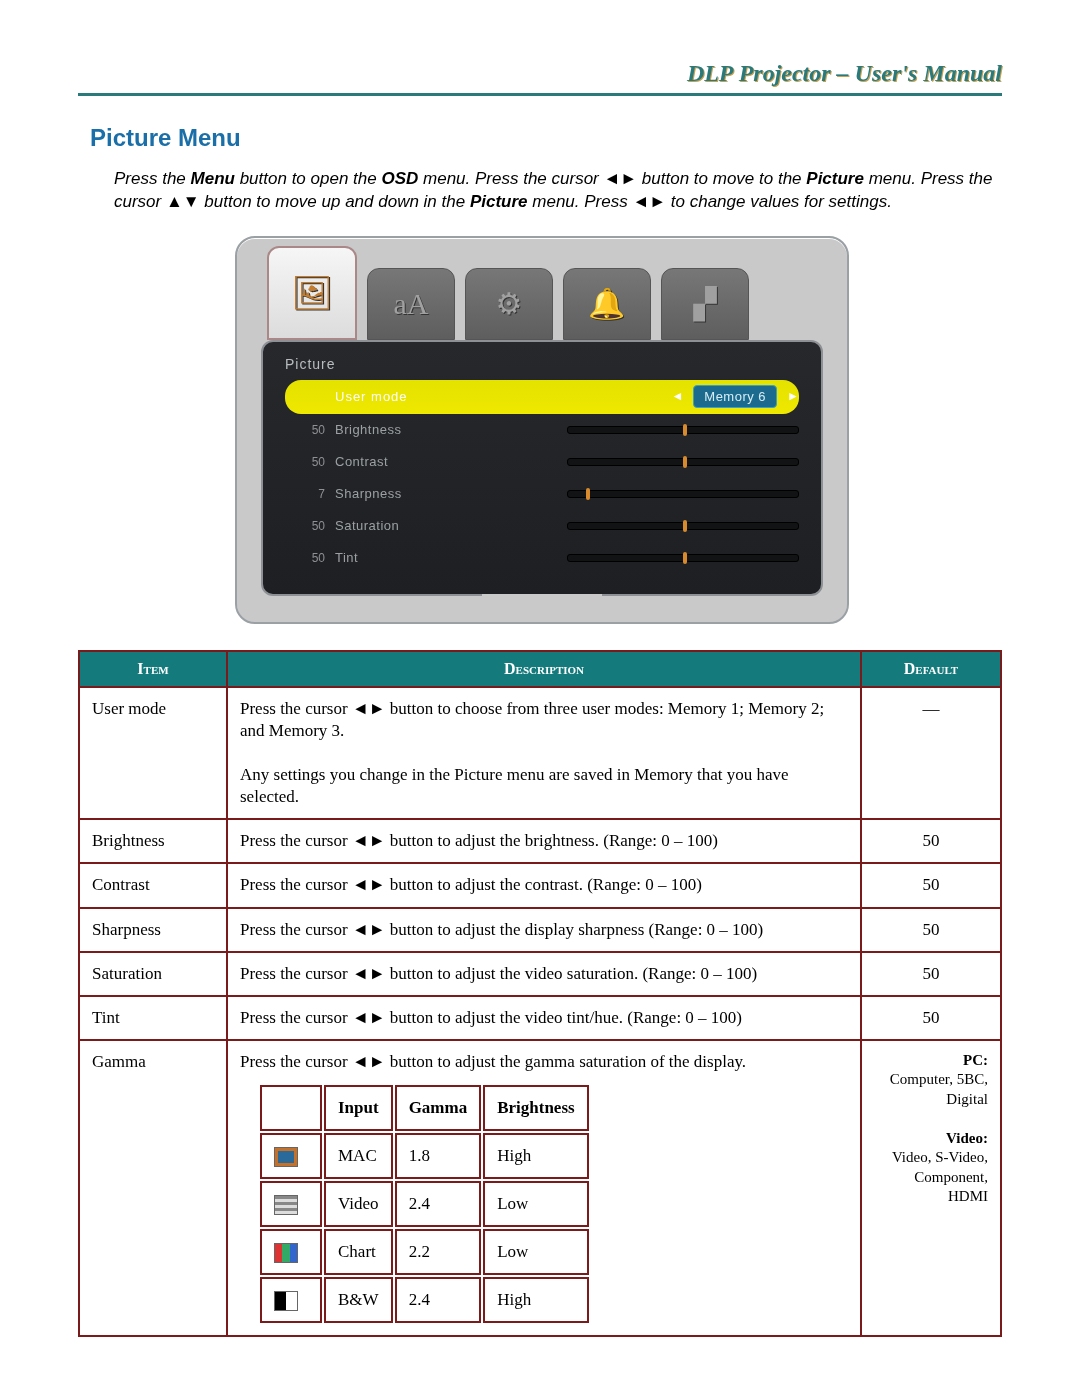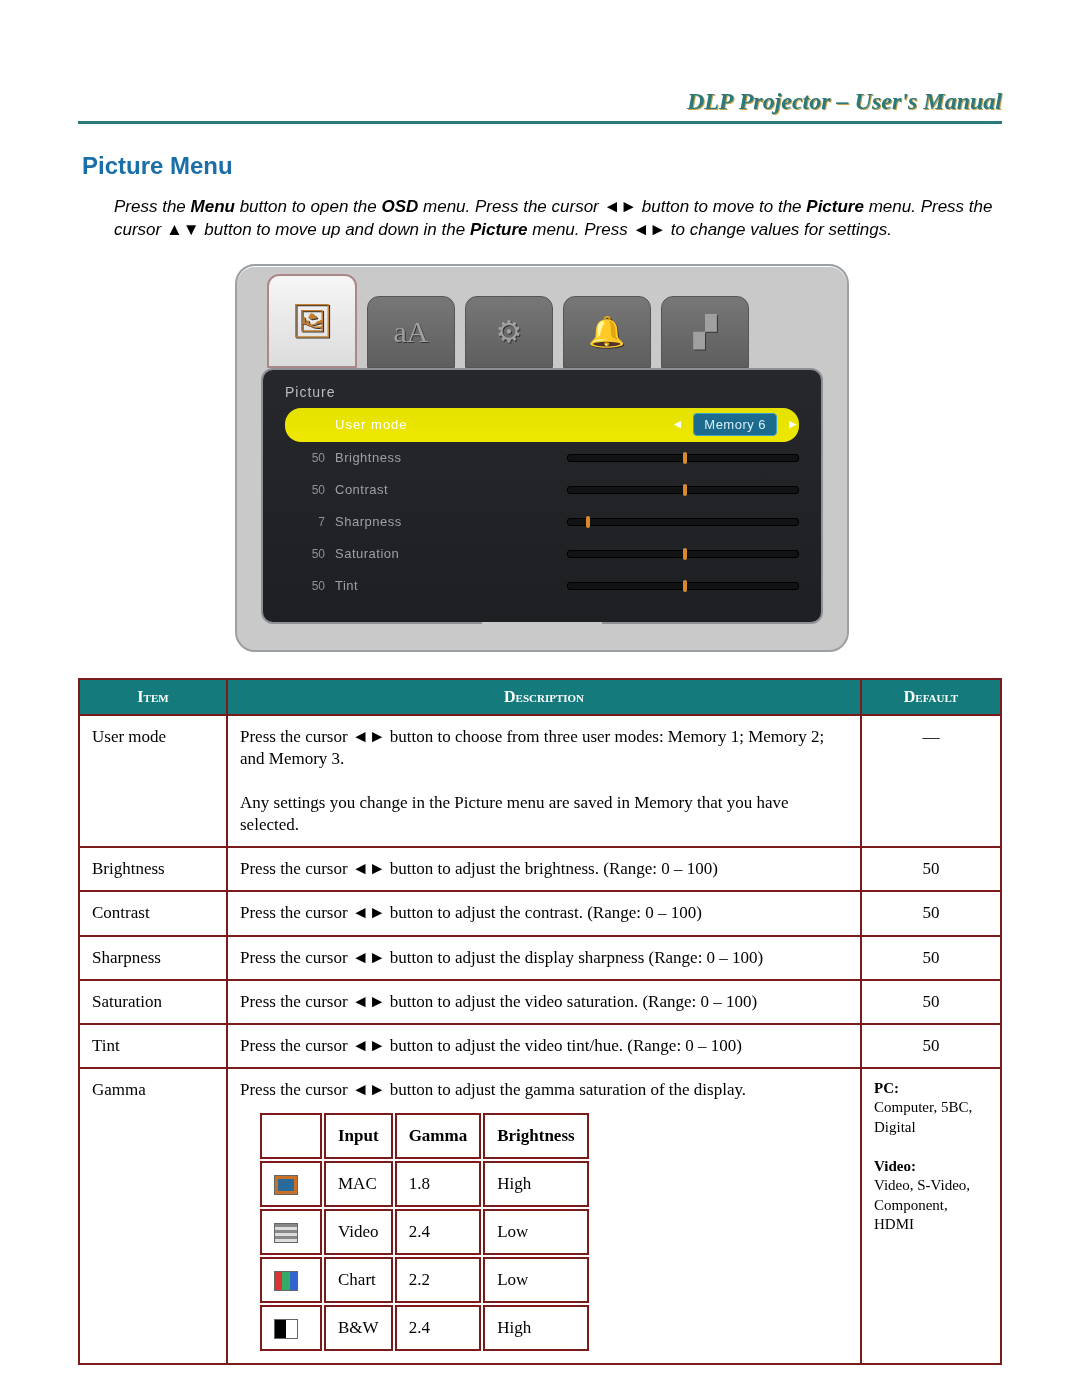--- a/index.html
+++ b/index.html
@@ -1,19 +1,19 @@
 <!DOCTYPE html>
 <html><head>
 <meta charset="utf-8">
 <style>
   html,body{margin:0;padding:0;background:#fff;font-family:"Times New Roman",Times,serif;color:#000;}
-  .page{width:1080px;height:1397px;margin:0 auto;position:relative;padding:88px 78px 0 78px;box-sizing:border-box;}
+  .page{width:1080px;height:1397px;margin:0 auto;position:relative;padding:60px 78px 0 78px;box-sizing:border-box;}
   .doc-title{color:#2a7a7c;font-family:"Times New Roman",serif;font-style:italic;font-weight:bold;font-size:24px;text-align:right;text-shadow:1px 1px 0 #c8a050;}
   .hr{border:0;border-top:3px solid #2a7a7c;margin:6px 0 28px 0;}
-  .section-title{color:#1a6fa8;font-family:Arial,Helvetica,sans-serif;font-weight:bold;font-size:24px;margin:0 0 16px 4px;}
+  .section-title{color:#1a6fa8;font-family:Arial,Helvetica,sans-serif;font-weight:bold;font-size:24px;margin:0 0 16px 12px;}
   .intro{font-family:Arial,Helvetica,sans-serif;font-size:17px;line-height:1.35;margin:0 0 22px 36px;font-style:italic;}
   .intro b{font-weight:bold;}
   
   .osd-wrap{width:610px;margin:0 auto 26px auto;}
   .osd{width:610px;background:#c9c9c9;border:2px solid #9aa0a4;border-radius:20px;padding:0 0 10px 0;box-shadow:0 1px 0 #fff inset;}
   .tabbar{display:flex;gap:10px;padding:8px 30px 0 30px;align-items:flex-end;}
   .tab{width:86px;height:70px;background:linear-gradient(#777,#5e5e5e);border-radius:12px 12px 0 0;border:1px solid #555;display:flex;align-items:center;justify-content:center;}
   .tab.active{background:linear-gradient(#f6f6f6,#dcdcdc);height:90px;border:2px solid #a88;}
   .tab.active .ticon{transform:scale(1.1);}
   .ticon{font-size:30px;color:#a0a0a0;text-shadow:1px 1px 0 #333;}
@@ -42,21 +42,21 @@
   table.spec td.center{text-align:center;}
   .subtbl{margin:10px 0 0 18px;font-size:17px;}
   .subtbl .hd{font-weight:bold;}
   .subtbl td{border:0;padding:3px 18px 3px 0;}
   .subtbl .ic{width:22px;height:18px;display:inline-block;vertical-align:middle;margin-right:10px;border:1px solid #666;}
   .ic.pc{background:linear-gradient(#e8c070,#b07020);}
   .ic.mac{background:#2a6a9a;box-shadow:inset 0 0 0 3px #c77028;}
   .ic.vid{background:repeating-linear-gradient(#888,#888 3px,#ddd 3px,#ddd 6px);}
   .ic.chart{background:linear-gradient(90deg,#d33 0 33%,#3a6 33% 66%,#36c 66% 100%);}
   .ic.bw{background:linear-gradient(90deg,#000 0 50%,#fff 50% 100%);}
-  .def-block{font-size:15px;line-height:1.3;text-align:left;}
+  .def-block{font-size:15px;line-height:1.3;text-align:right;}
   .def-block b{font-weight:bold;}
 </style>
 </head>
 <body>
 
 <div class="page">
   <div class="doc-title">DLP Projector – User's Manual</div>
   <hr class="hr">
   <h2 class="section-title">Picture Menu</h2>
 

